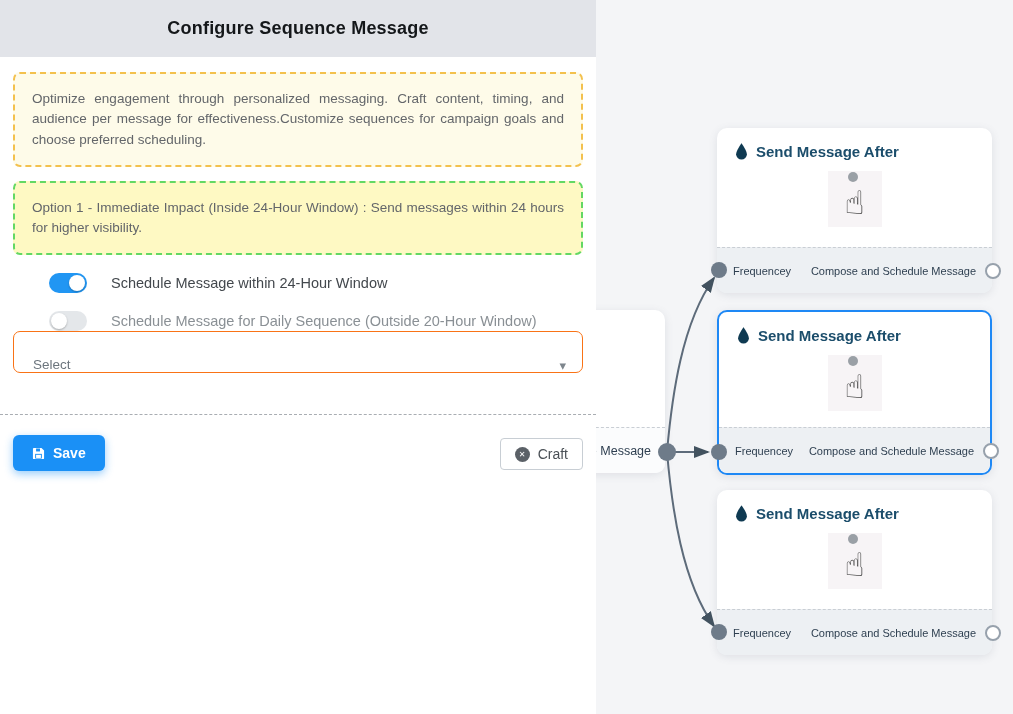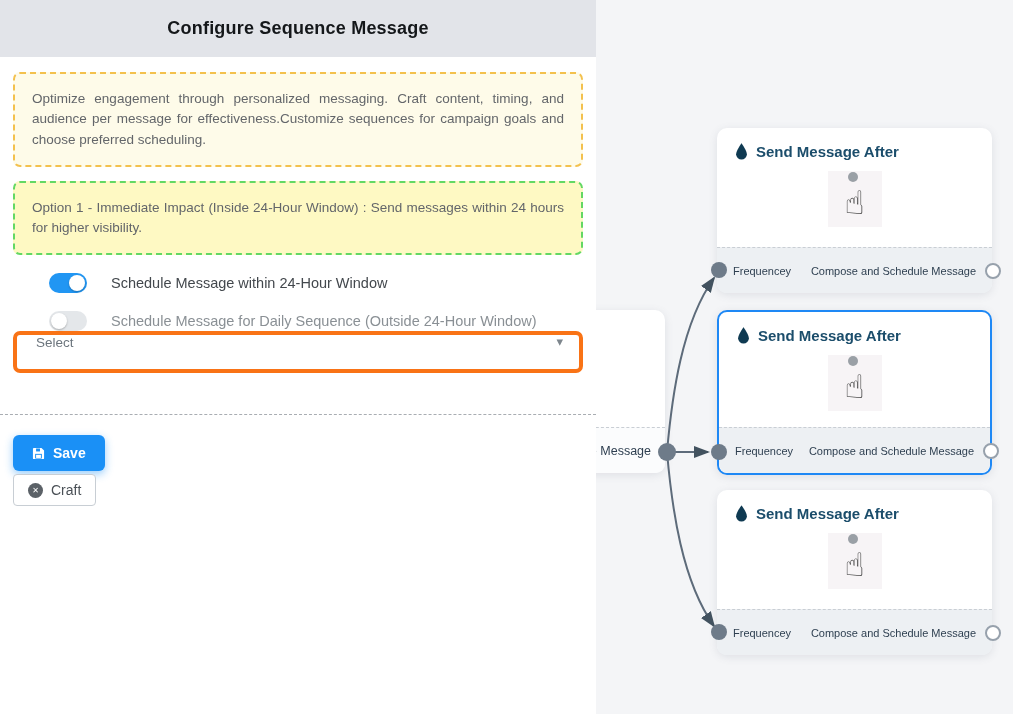--- a/index.html
+++ b/index.html
@@ -20,26 +20,26 @@
   .toggle-row { display:flex; align-items:center; gap:24px; margin-top:18px;margin-left:36px; }
   .toggle-row:first-of-type { margin-top:22px; }
   .switch { width:38px; height:20px; border-radius:10px; background:#e4e7ea; position:relative; flex:0 0 auto; cursor:pointer; }
   .switch .knob { position:absolute; top:2px; left:2px; width:16px; height:16px; border-radius:50%; background:#fff; box-shadow:0 1px 2px rgba(0,0,0,.25); transition:left .15s; }
   .switch.on { background:#2196f3; }
   .switch.on .knob { left:20px; }
   .toggle-label-on  { font-size:14.5px; color:#43484d; }
   .toggle-label-off { font-size:14.5px; color:#8a9095; }
 
   .field-label { margin:28px 0 8px 1px; font-size:14.5px; color:#25282b; }
-  .select { height:42px; border:4px solid #f97316; border-radius:7px; background:#fff; display:flex; align-items:flex-start; justify-content:space-between; padding:0 16px 0 19px; cursor:pointer; }
+  .select { height:42px; border:1px solid #f97316; border-radius:7px; background:#fff; display:flex; align-items:flex-end; justify-content:space-between; padding:0 16px 0 19px; cursor:pointer; }
   .select-value { font-size:13.5px; color:#6c757d; }
   .select-caret { font-size:13px; color:#7e868d; line-height:1; }
 
   .divider { margin:41px -13px 0 -13px; border-top:1px dashed #a9adb2; }
-  .btn-row { display:flex; align-items:flex-start; justify-content:space-between; margin-top:20px;flex-direction:column; }
+  .btn-row { display:flex; align-items:flex-start; justify-content:space-between; margin-top:20px; }
   .btn-save { display:flex; align-items:center; gap:8px; background:#1a90f6; color:#fff; font-weight:700; font-size:14px; border:none; border-radius:6px; padding:10px 19px; cursor:pointer; box-shadow:0 3px 9px rgba(26,144,246,.45); font-family:inherit; }
   .btn-close { display:flex; align-items:center; gap:8px; background:#fff; color:#4a5056; font-size:14px; border:1px solid #c8ced4; border-radius:4px; padding:7px 14px; margin-top:3px; cursor:pointer; font-family:inherit; }
   .close-circle { width:15px; height:15px; border-radius:50%; background:#5b6167; color:#fff; font-size:8px; line-height:15px; text-align:center; display:inline-block; }
 
   
   .canvas { position:absolute; left:596px; top:0; width:417px; height:714px; background:#f4f5f7; overflow:hidden; }
 
   .node { position:absolute; left:121px; width:275px; height:165px; background:#fff; border-radius:10px; box-shadow:0 2px 8px rgba(90,100,120,.14); display:flex; flex-direction:column; }
   .node.selected { border:2px solid #1e88f5; }
   .node-main { flex:1; position:relative; }
@@ -161,21 +161,21 @@
         <span class="switch on">
             <span class="knob"></span>
           </span>
         <span class="toggle-label-on">Schedule Message within 24-Hour Window</span>
       </div>
 
       <div class="toggle-row">
         <span class="switch">
             <span class="knob"></span>
           </span>
-        <span class="toggle-label-off">Schedule Message for Daily Sequence (Outside 24-Hour Window)</span>
+        <span class="toggle-label-off">Schedule Message for Daily Sequence (Outside 20-Hour Window)</span>
       </div>
 
       <div class="select">
         <span class="select-value">Select</span>
         <span class="select-caret">▾</span>
       </div>
 
       <div class="divider"></div>
 
       <div class="btn-row">

